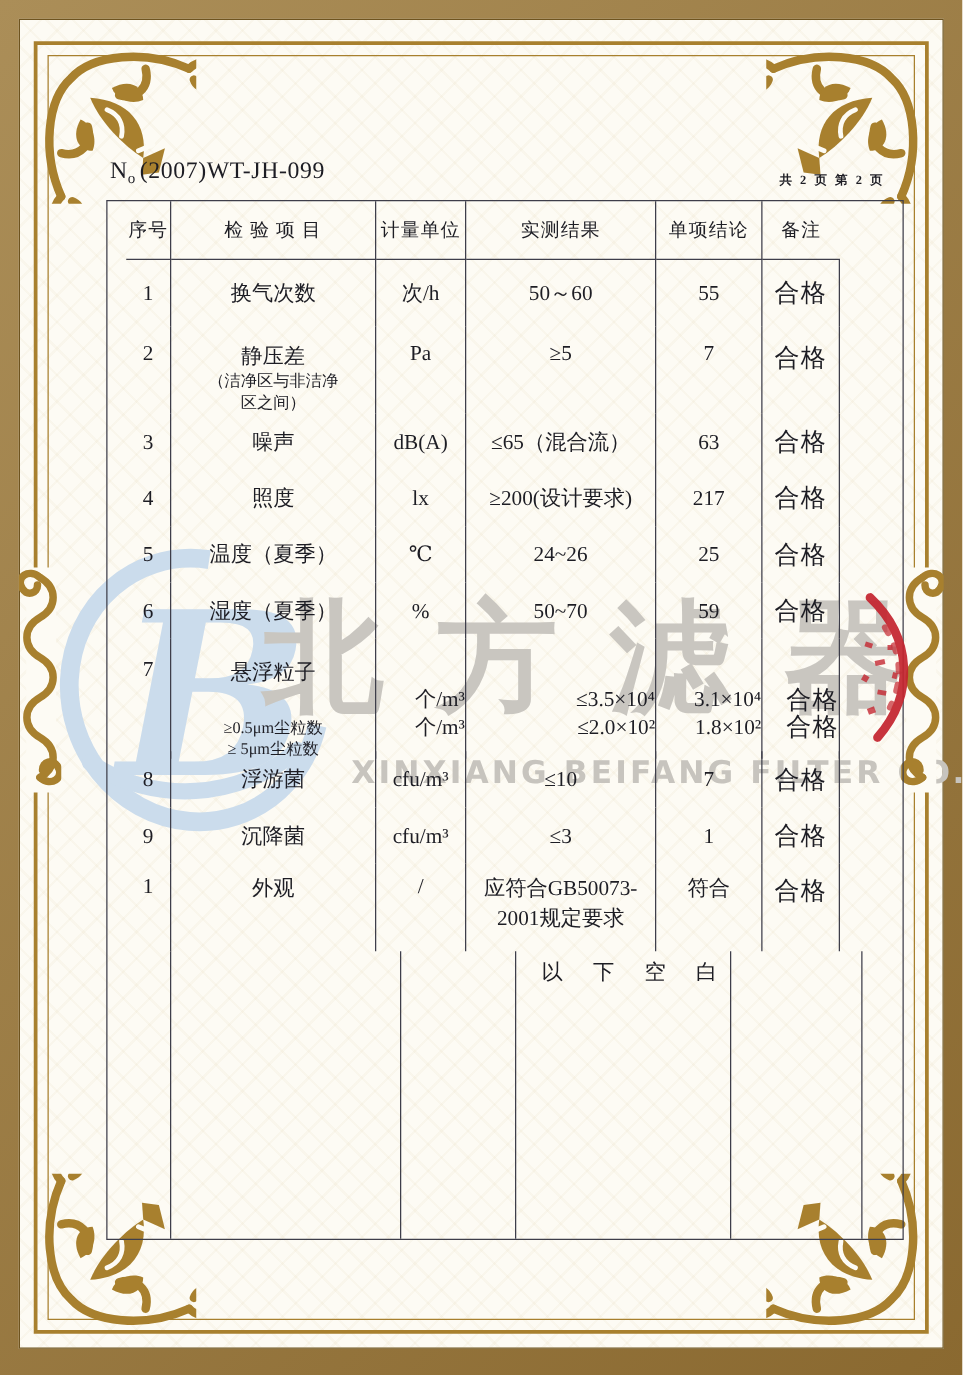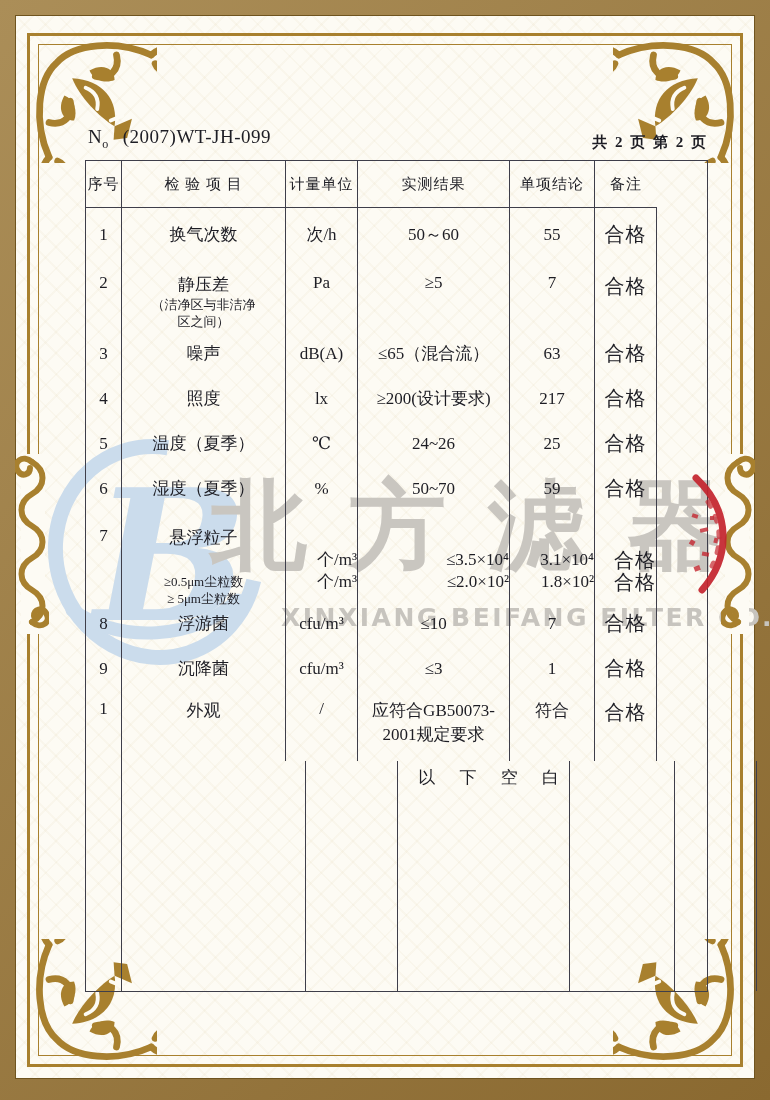--- a/index.html
+++ b/index.html
@@ -37,25 +37,25 @@
   .logo-wm{position:absolute;left:42px;top:430px;z-index:1;}
   .wm-cn{position:absolute;left:210px;top:472px;z-index:1;font-family:"DejaVu Sans","Liberation Sans",sans-serif;
     font-weight:bold;font-size:97px;line-height:1.12;color:var(--wm-gray);letter-spacing:42px;white-space:nowrap;}
   .wm-en{position:absolute;left:281px;top:603px;z-index:1;font-family:"DejaVu Sans","Liberation Sans",sans-serif;
     font-weight:600;font-size:25px;color:#c7c4be;letter-spacing:2.5px;white-space:nowrap;}
 
   
   .docline{position:absolute;left:88px;top:126px;width:620px;display:flex;justify-content:space-between;align-items:flex-end;z-index:4;}
   .doc-no{font-size:19px;letter-spacing:.5px;}
   .doc-no sub{font-size:12px;}
-  .doc-no .num{margin-left:14px;}
-  .page-info{font-size:15px;font-weight:bold;letter-spacing:2px;}
+  .doc-no .num{margin-left:3px;}
+  .page-info{font-size:10px;font-weight:bold;letter-spacing:2px;}
 
   
-  .tbl{position:absolute;left:85px;top:160px;width:621px;z-index:4;border:1.5px solid var(--line);background:transparent;}
+  .tbl{position:absolute;left:85px;top:160px;width:621px;z-index:4;border:1.5px solid var(--line);background:transparent;padding-left:15px;}
   .row{display:grid;grid-template-columns:36px 164px 72px 152px 85px 62px 1fr;}
   .cell{border-right:1px solid var(--line);display:flex;flex-direction:column;align-items:center;justify-content:center;text-align:center;min-width:0;}
   .cell:last-child{border-right:none;}
   .hdr .cell{height:46px;border-bottom:1.5px solid var(--line);font-size:15px;letter-spacing:1px;}
   .r{font-size:17px;}
   .h53{height:53px;} .h70{height:70px;} .h45{height:45px;} .h90{height:90px;} .h230{height:230px;gap:20px;}
   .top-align{justify-content:flex-start;}
   .pt8{padding-top:8px;} .pt12{padding-top:12px;} .pt15{padding-top:15px;} .pt38{padding-top:38px;align-items:flex-end;} .pt5{padding-top:5px;}
   .sub{font-size:13px;line-height:17px;letter-spacing:0;}
   .l22{line-height:22px;}

